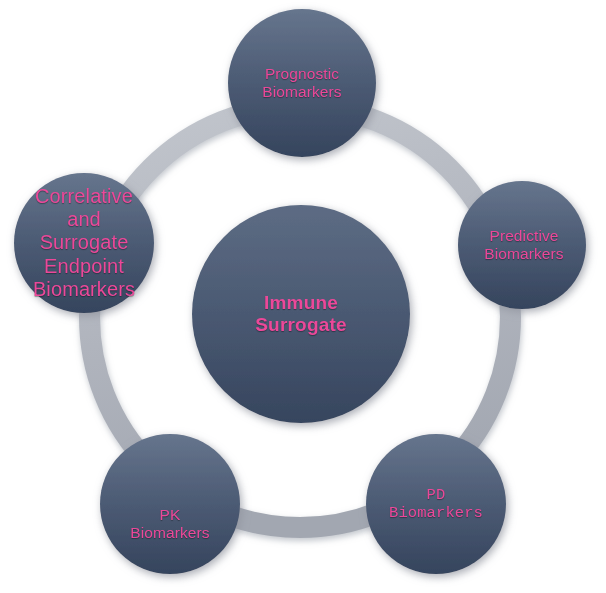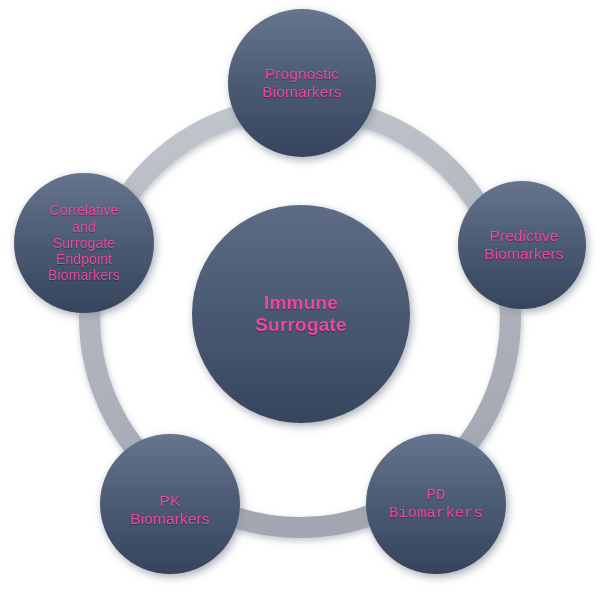--- a/index.html
+++ b/index.html
@@ -33,21 +33,21 @@
     line-height: 1.18;
     white-space: pre-line;
     text-shadow: 0 1px 1px rgba(0,0,0,0.35);
   }
   .node-label.spoke {
     font-size: 15.5px;
     font-weight: 400;
     letter-spacing: 0.1px;
   }
   .node-label.spoke.compact {
-    font-size: 14px;
+    font-size: 20px;
     line-height: 1.16;
   }
   .node-label.hub {
     font-size: 19px;
     font-weight: bold;
     letter-spacing: 0.2px;
   }
 </style>
 </head>
 <body>
@@ -95,21 +95,21 @@
 
   <div class="node-label spoke" style="left:228px; top:9px; width:148px; height:148px;">Prognostic
 Biomarkers</div>
 
   <div class="node-label spoke" style="left:460px; top:181px; width:128px; height:128px;">Predictive
 Biomarkers</div>
 
   <div class="node-label spoke" style="left:366px; top:434px; width:140px; height:140px;font-family:Liberation Mono, monospace;">PD
 Biomarkers</div>
 
-  <div class="node-label spoke" style="left:100px; top:440px; width:140px; height:140px;">PK
+  <div class="node-label spoke" style="left:100px; top:454px; width:140px; height:140px;">PK
 Biomarkers</div>
 
   <div class="node-label spoke compact" style="left:14px; top:173px; width:140px; height:140px;">Correlative
 and
 Surrogate
 Endpoint
 Biomarkers</div>
 
 </div>
 

